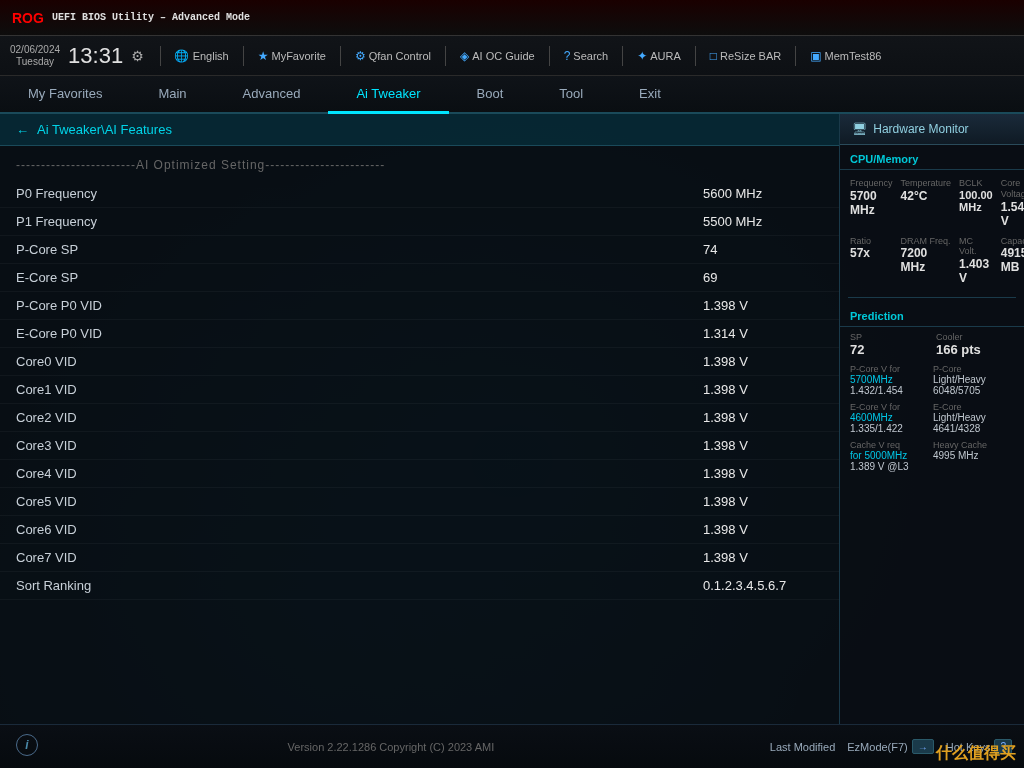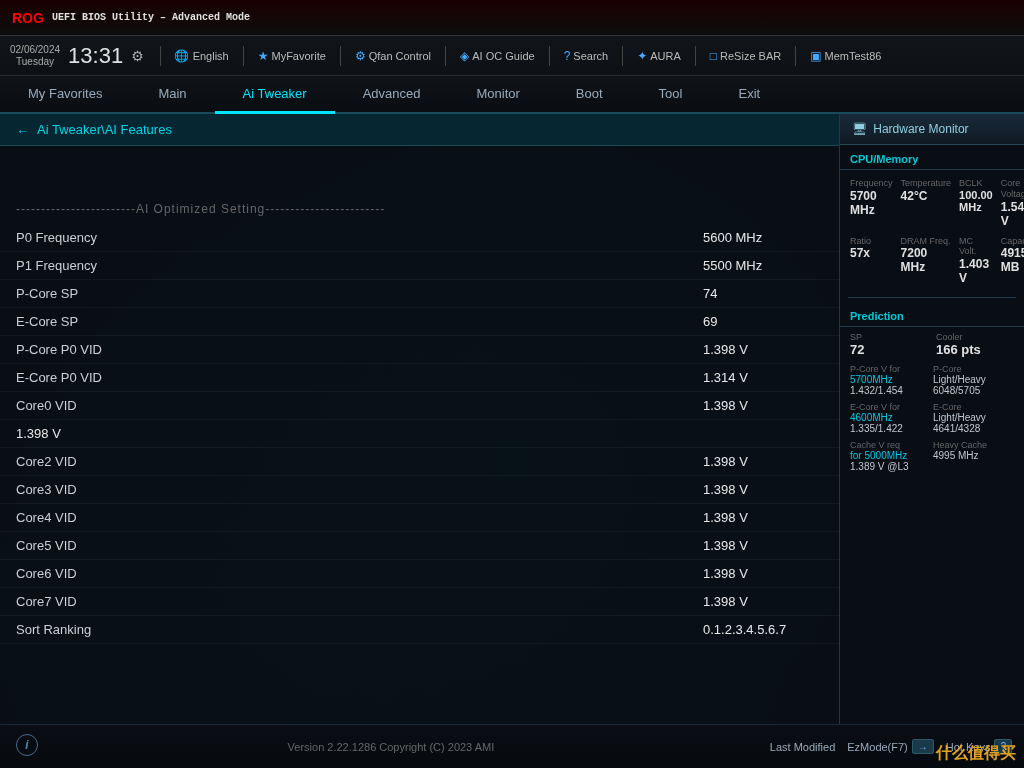--- a/index.html
+++ b/index.html
@@ -149,21 +149,20 @@
       gap: 8px;
       font-size: 13px;
       color: #00d4e8;
     }
 
     
     .settings-table {
       flex: 1;
       overflow-y: auto;
       padding: 4px 0;
-      margin-top: 44px;
     }
     .settings-header {
       padding: 8px 16px;
       font-size: 12px;
       color: #666;
       letter-spacing: 1px;
     }
     .settings-row {
       display: flex;
       align-items: center;
@@ -385,28 +384,25 @@
   </div>
 </div>
 
 <div class="nav-menu">
   <div class="nav-item">
     <span>My Favorites</span>
   </div>
   <div class="nav-item">
     <span>Main</span>
   </div>
+  <div class="nav-item">
+    <span>Advanced</span>
+  </div>
   <div class="nav-item active">
     <span>Ai Tweaker</span>
-  </div>
-  <div class="nav-item">
-    <span>Advanced</span>
-  </div>
-  <div class="nav-item">
-    <span>Monitor</span>
   </div>
   <div class="nav-item">
     <span>Boot</span>
   </div>
   <div class="nav-item">
     <span>Tool</span>
   </div>
   <div class="nav-item">
     <span>Exit</span>
   </div>
@@ -446,20 +442,21 @@
       </div>
       <div class="settings-row">
         <span class="settings-row-label">E-Core P0 VID</span>
         <span class="settings-row-value">1.314 V</span>
       </div>
       <div class="settings-row">
         <span class="settings-row-label">Core0 VID</span>
         <span class="settings-row-value">1.398 V</span>
       </div>
       <div class="settings-row">
+        <span class="settings-row-label">Core1 VID</span>
         <span class="settings-row-value">1.398 V</span>
       </div>
       <div class="settings-row">
         <span class="settings-row-label">Core2 VID</span>
         <span class="settings-row-value">1.398 V</span>
       </div>
       <div class="settings-row">
         <span class="settings-row-label">Core3 VID</span>
         <span class="settings-row-value">1.398 V</span>
       </div>

